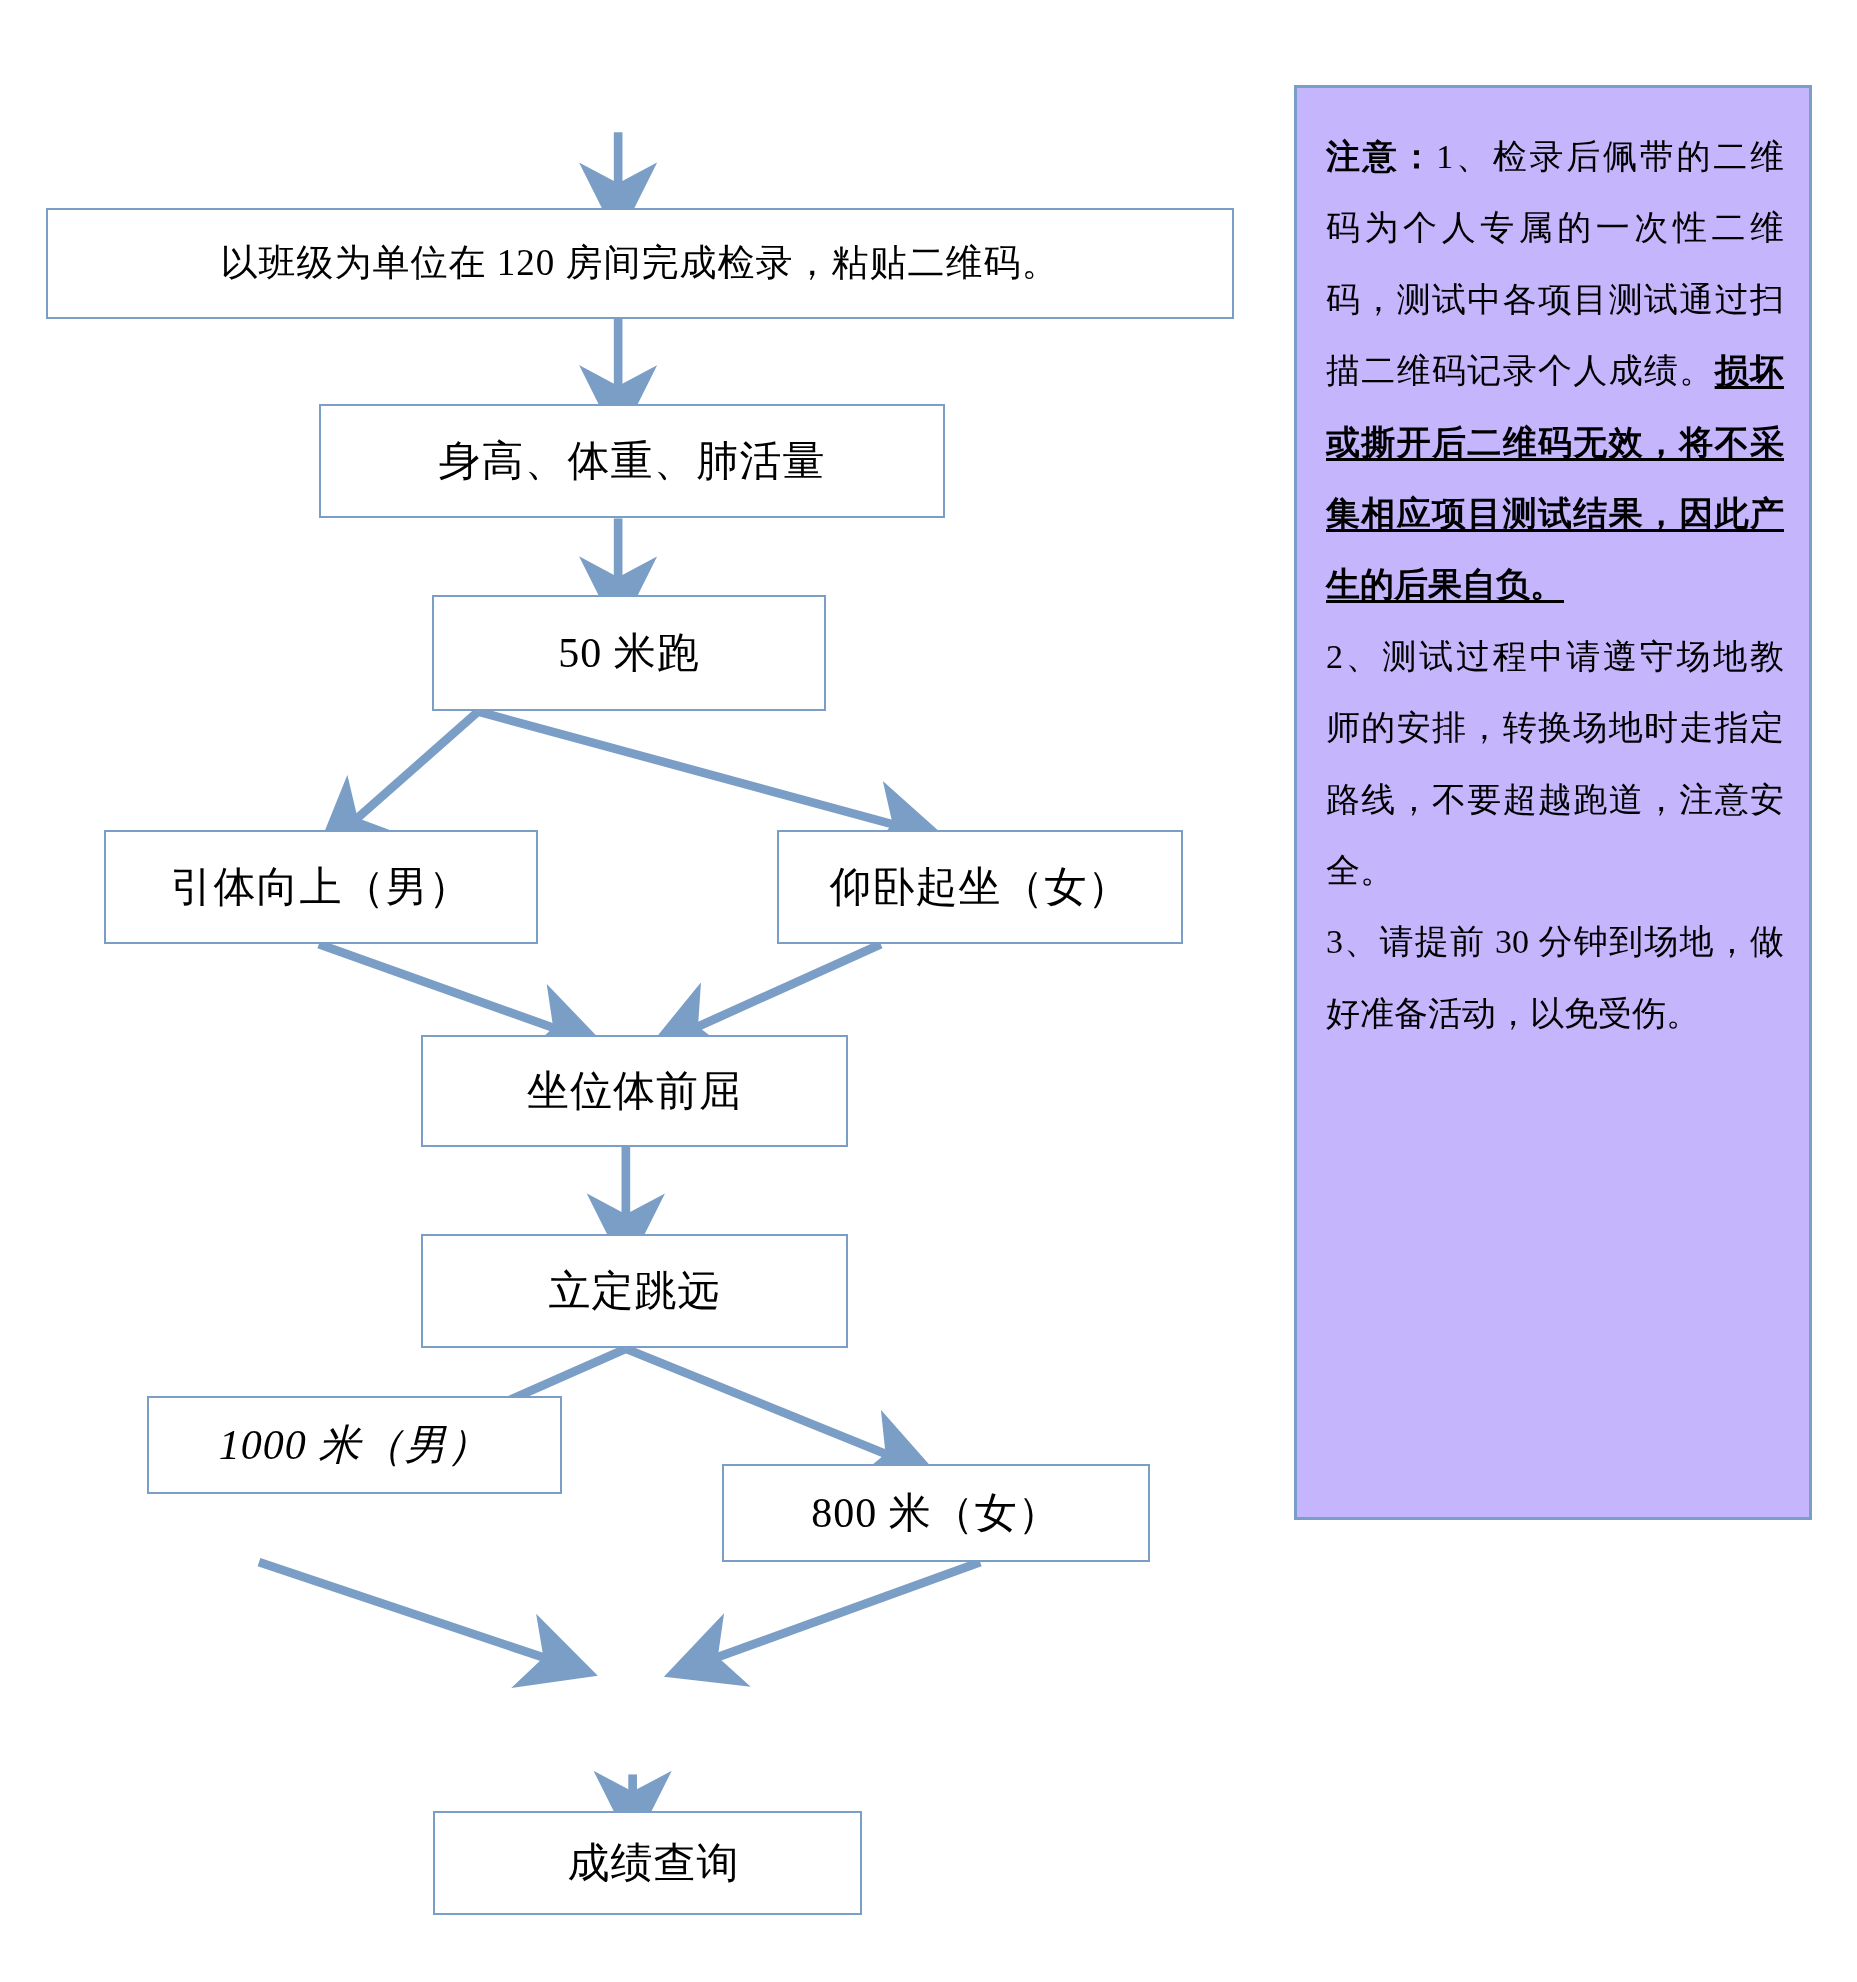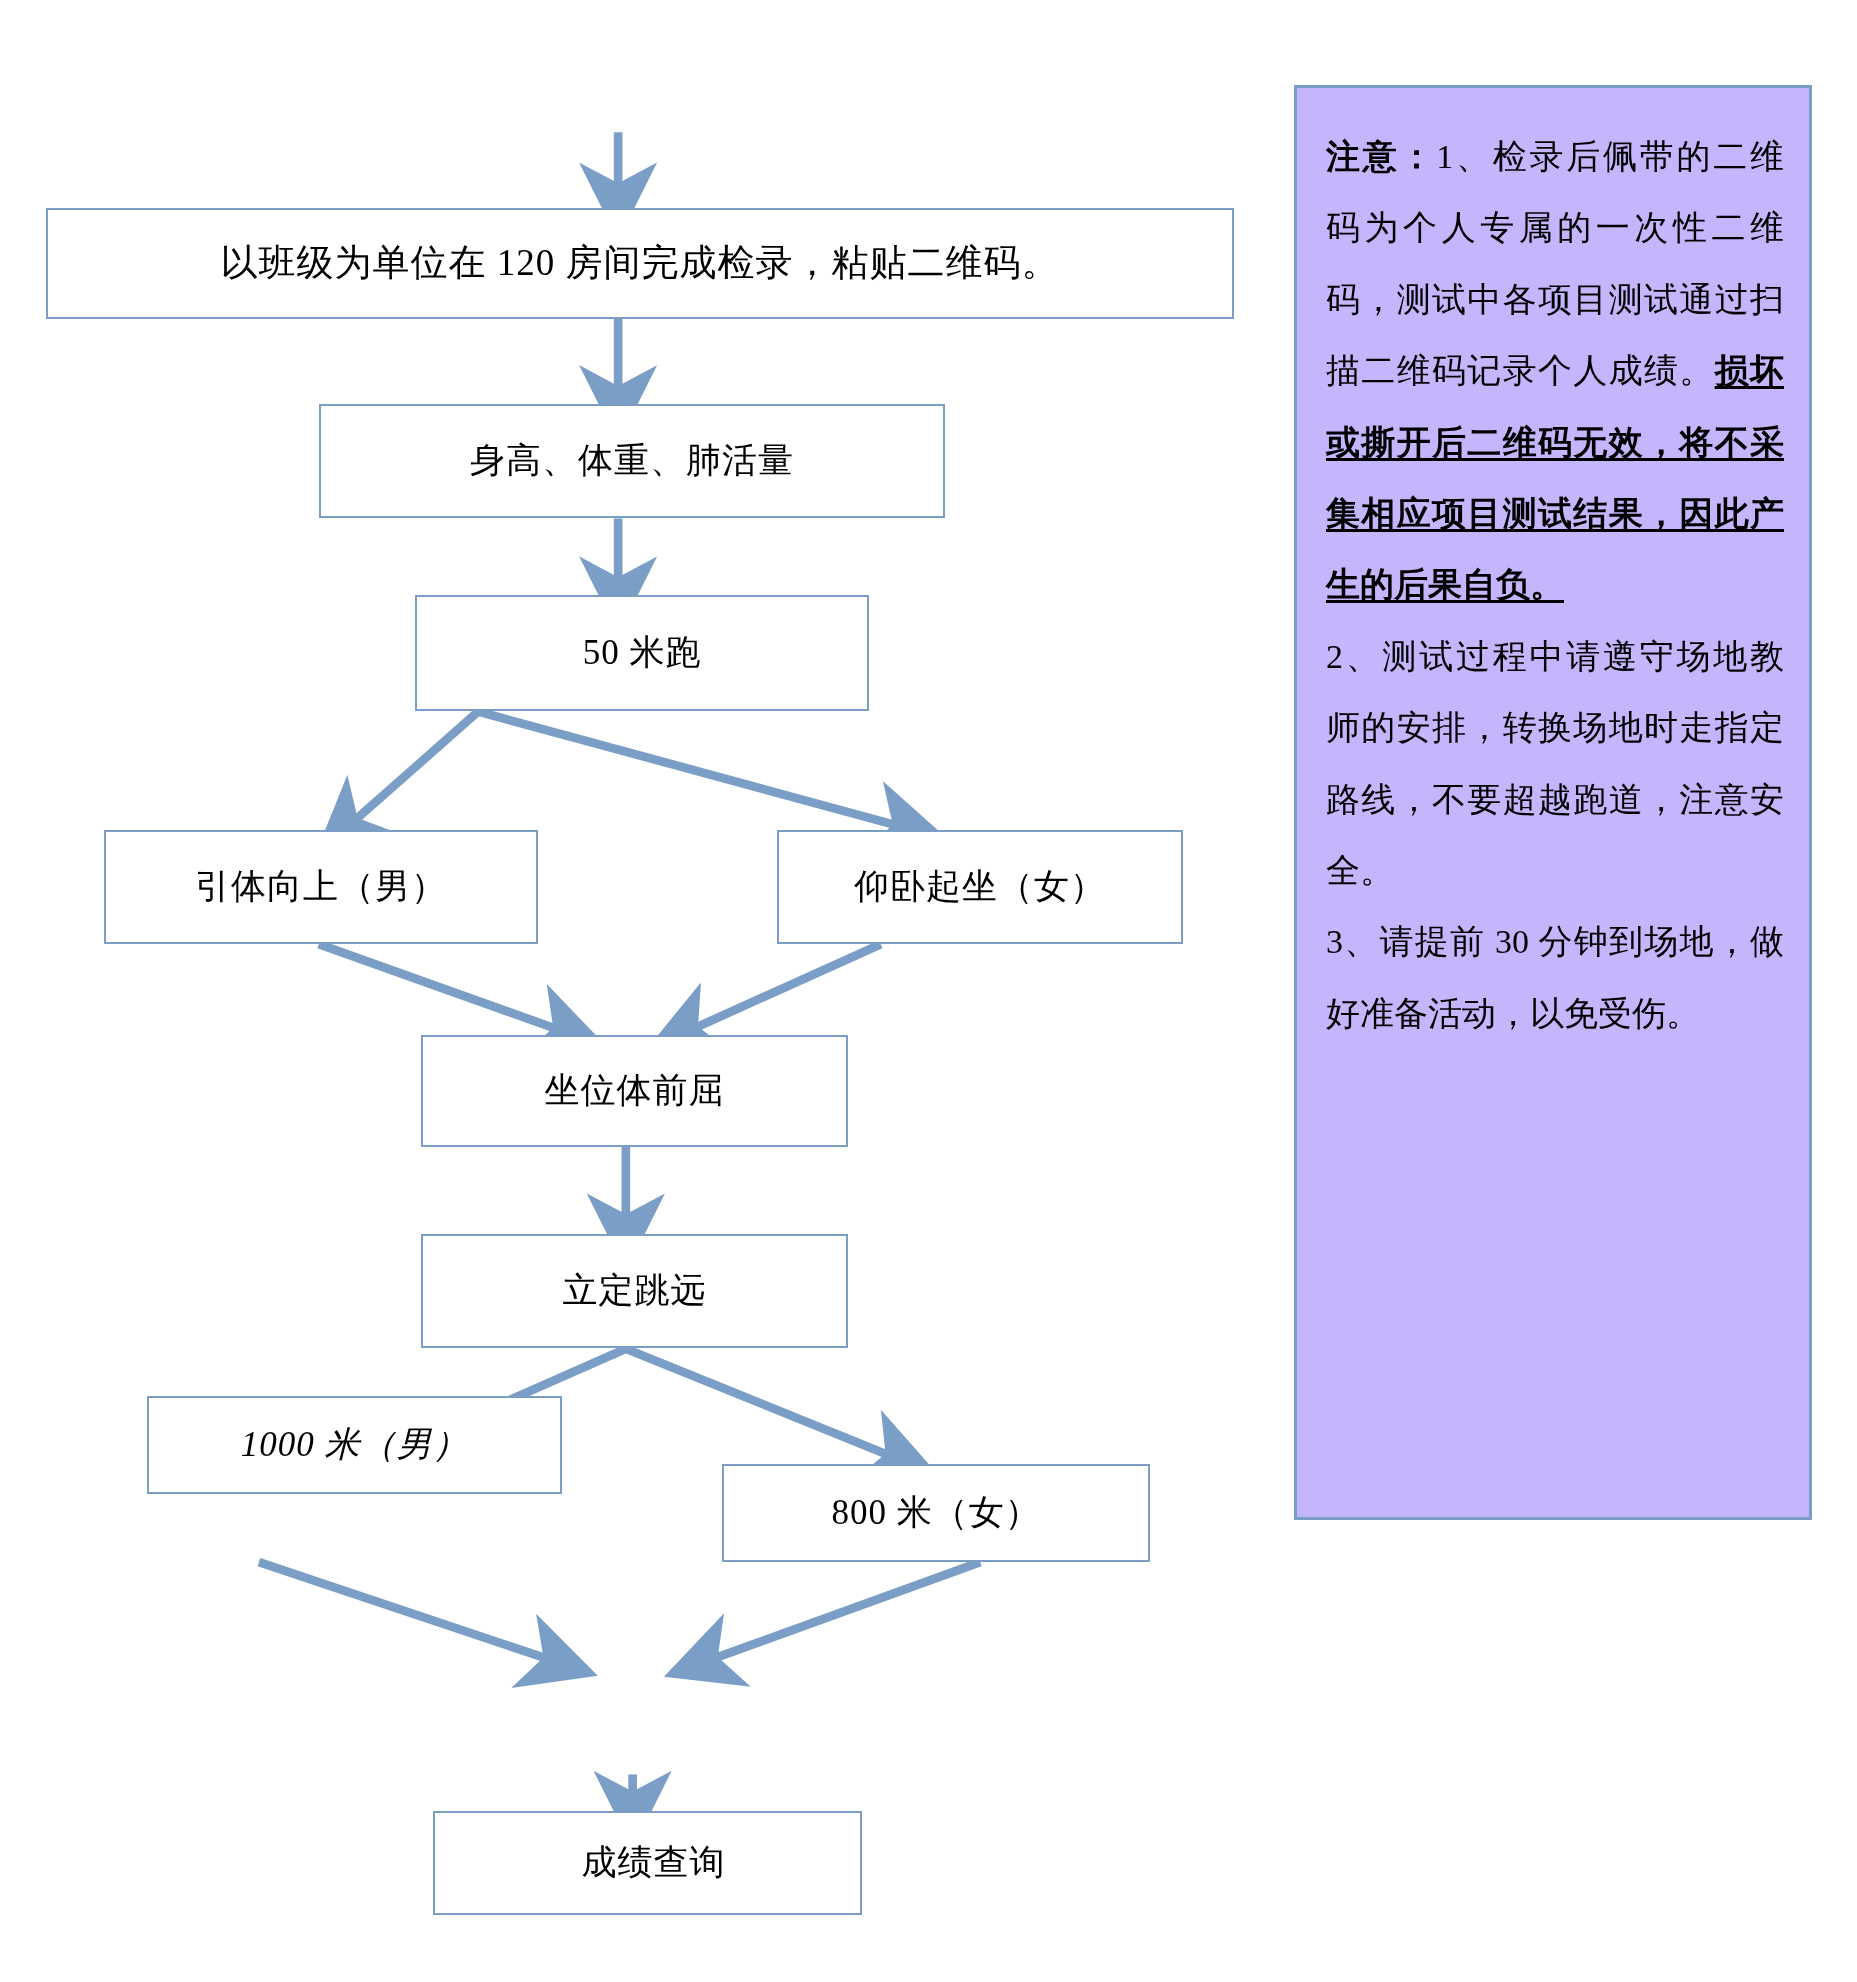--- a/index.html
+++ b/index.html
@@ -9,21 +9,21 @@
   #canvas{position:absolute;left:0;top:0;width:1858px;height:1982px;}
 
   
   .node{
     position:absolute;
     border:2.9px solid #7b9ec6;
     background:#ffffff;
     box-sizing:border-box;
     display:flex;align-items:center;justify-content:center;
     text-align:center;
-    font-size:35px;
+    font-size:42px;
     letter-spacing:1px;
     line-height:1.25;
     color:#000;
     white-space:nowrap;
   }
   .node.wide{font-size:37px;}
 
   
   #links{position:absolute;left:0;top:0;width:1858px;height:1982px;}
 
@@ -88,21 +88,21 @@
 
       <line x1="655" y1="1838" x2="655" y2="1872"></line>
     </g>
   </svg>
 
 
   <div class="node wide" style="left:46px;top:208px;width:1188px;height:111px;">以班级为单位在 120 房间完成检录，粘贴二维码。</div>
 
   <div class="node" style="left:319px;top:404px;width:626px;height:114px;">身高、体重、肺活量</div>
 
-  <div class="node" style="left:415px;top:595px;width:454px;height:116px;">50 米跑</div>
+  <div class="node" style="left:432px;top:595px;width:394px;height:116px;">50 米跑</div>
 
   <div class="node" style="left:104px;top:830px;width:434px;height:114px;">引体向上（男）</div>
 
   <div class="node" style="left:777px;top:830px;width:406px;height:114px;">仰卧起坐（女）</div>
 
   <div class="node" style="left:421px;top:1035px;width:427px;height:112px;">坐位体前屈</div>
 
   <div class="node" style="left:421px;top:1234px;width:427px;height:114px;">立定跳远</div>
 
   <div class="node" style="left:147px;top:1396px;width:415px;height:98px;font-style:italic;">1000 米（男）</div>

